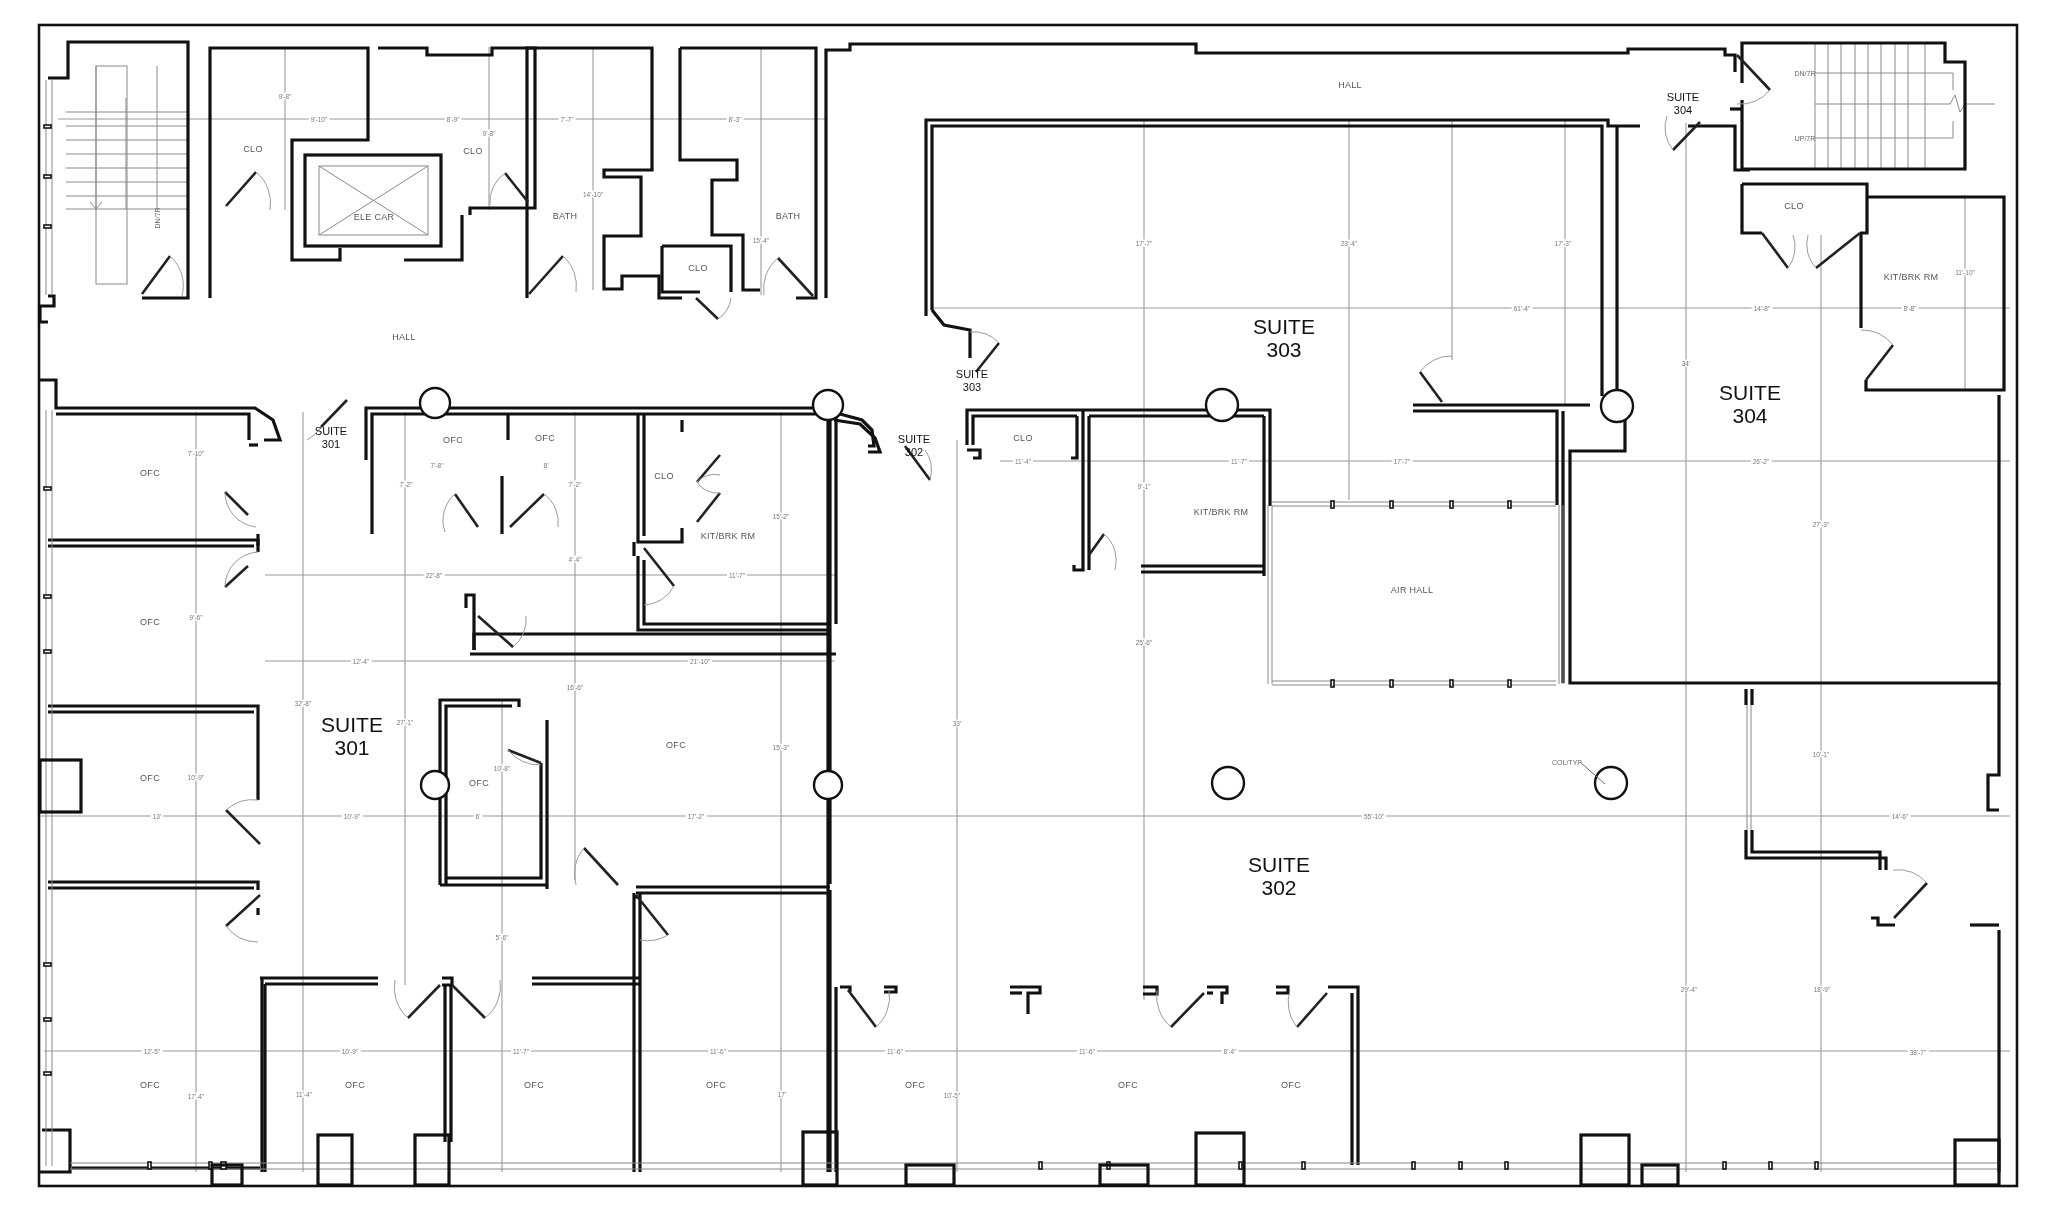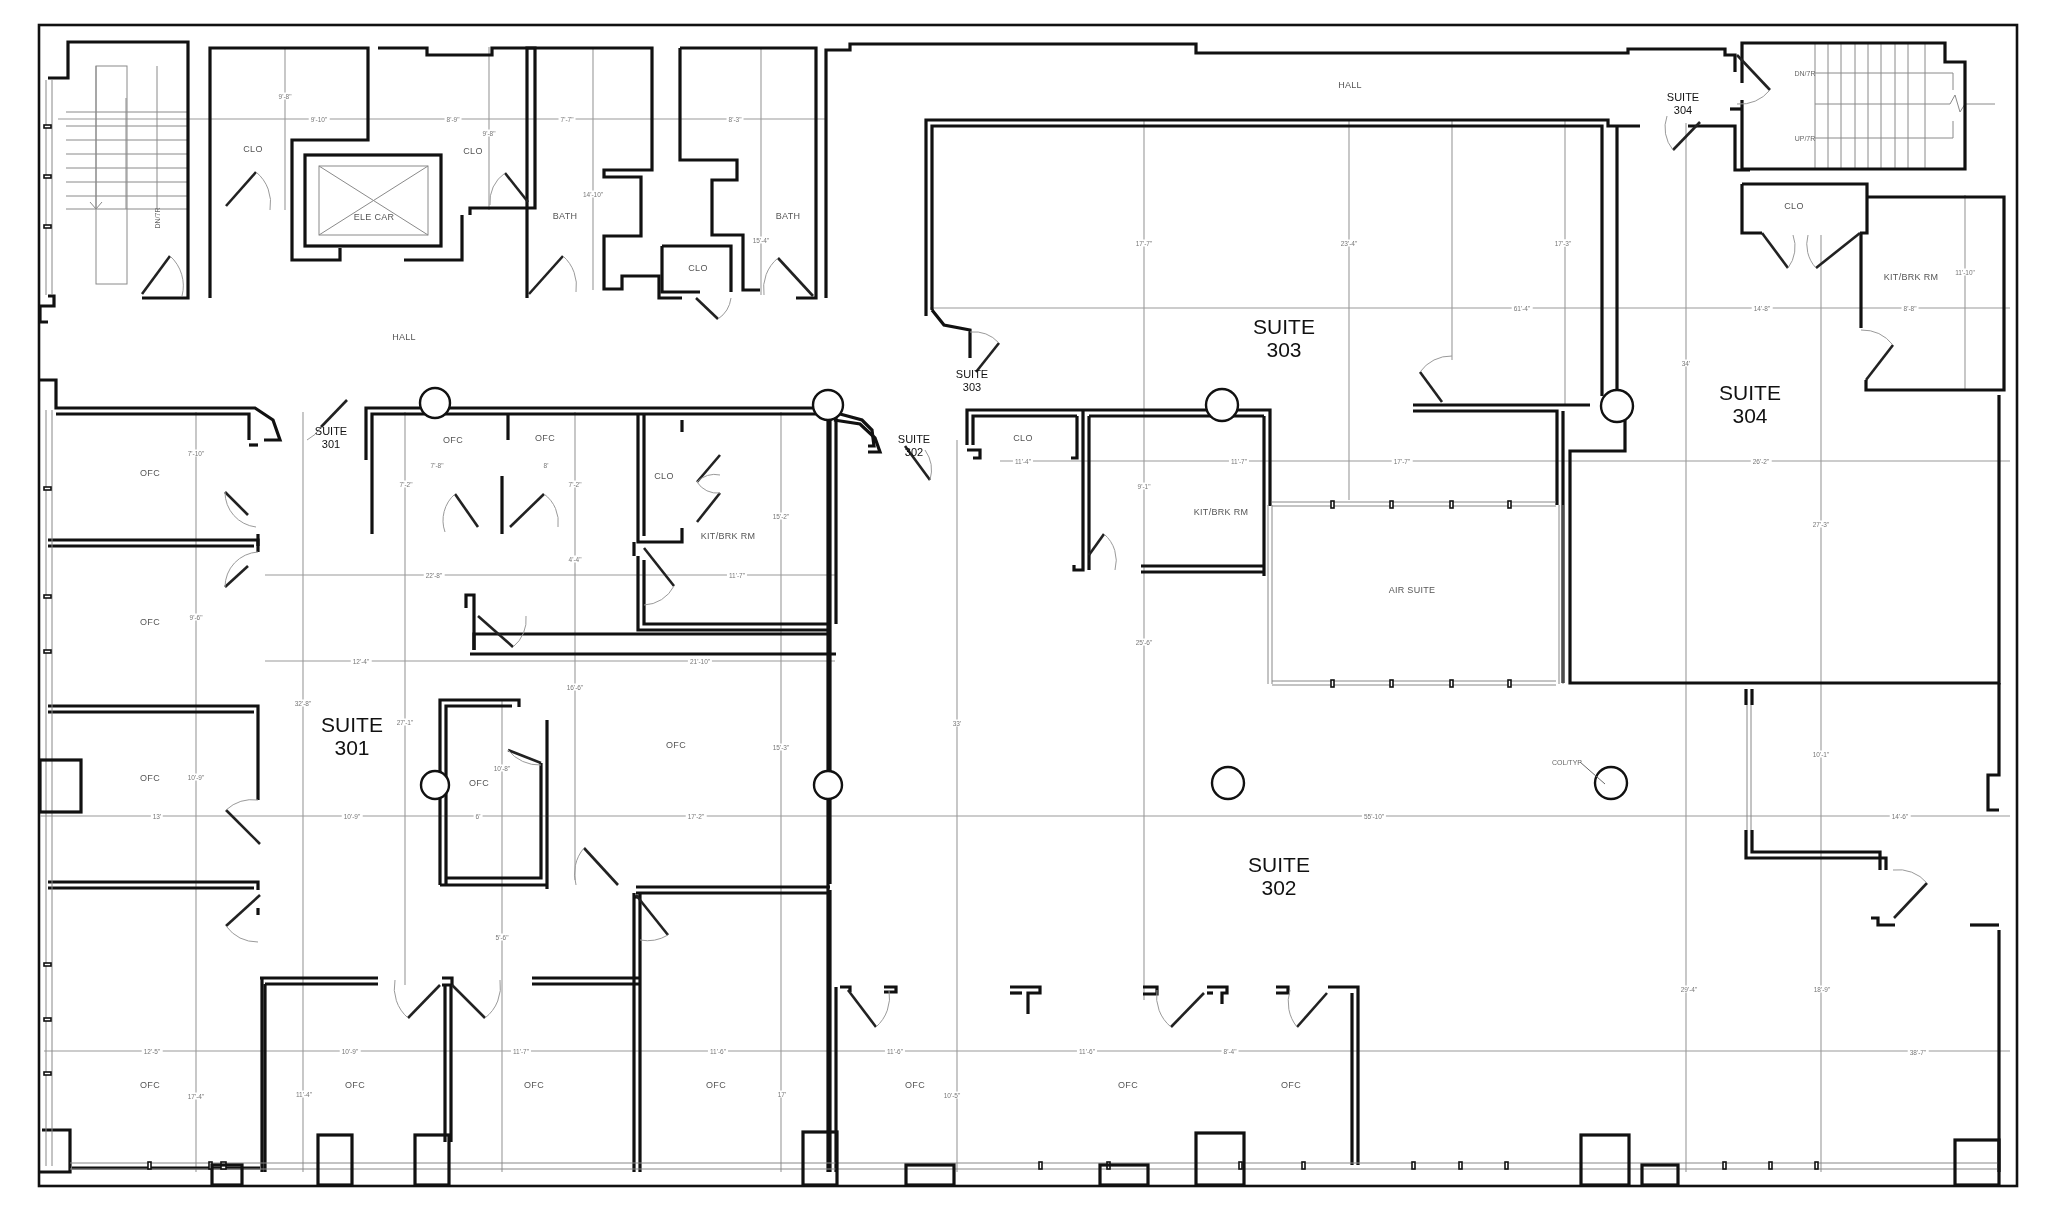--- a/index.html
+++ b/index.html
@@ -391,21 +391,21 @@
     <div class="label room" style="left: 1350px; top: 85px;">HALL</div>
     <div class="label room" style="left: 1794px; top: 206px;">CLO</div>
     <div class="label room" style="left: 1911px; top: 277px;">KIT/BRK RM</div>
     <div class="label room" style="left: 150px; top: 473px;">OFC</div>
     <div class="label room" style="left: 453px; top: 440px;">OFC</div>
     <div class="label room" style="left: 545px; top: 438px;">OFC</div>
     <div class="label room" style="left: 664px; top: 476px;">CLO</div>
     <div class="label room" style="left: 728px; top: 536px;">KIT/BRK RM</div>
     <div class="label room" style="left: 1023px; top: 438px;">CLO</div>
     <div class="label room" style="left: 1221px; top: 512px;">KIT/BRK RM</div>
-    <div class="label room" style="left: 1412px; top: 590px;">AIR SUITE</div>
+    <div class="label room" style="left: 1412px; top: 590px;">AIR HALL</div>
     <div class="label room" style="left: 150px; top: 622px;">OFC</div>
     <div class="label room" style="left: 676px; top: 745px;">OFC</div>
     <div class="label room" style="left: 150px; top: 778px;">OFC</div>
     <div class="label room" style="left: 479px; top: 783px;">OFC</div>
     <div class="label room" style="left: 150px; top: 1085px;">OFC</div>
     <div class="label room" style="left: 355px; top: 1085px;">OFC</div>
     <div class="label room" style="left: 534px; top: 1085px;">OFC</div>
     <div class="label room" style="left: 716px; top: 1085px;">OFC</div>
     <div class="label room" style="left: 915px; top: 1085px;">OFC</div>
     <div class="label room" style="left: 1128px; top: 1085px;">OFC</div>

